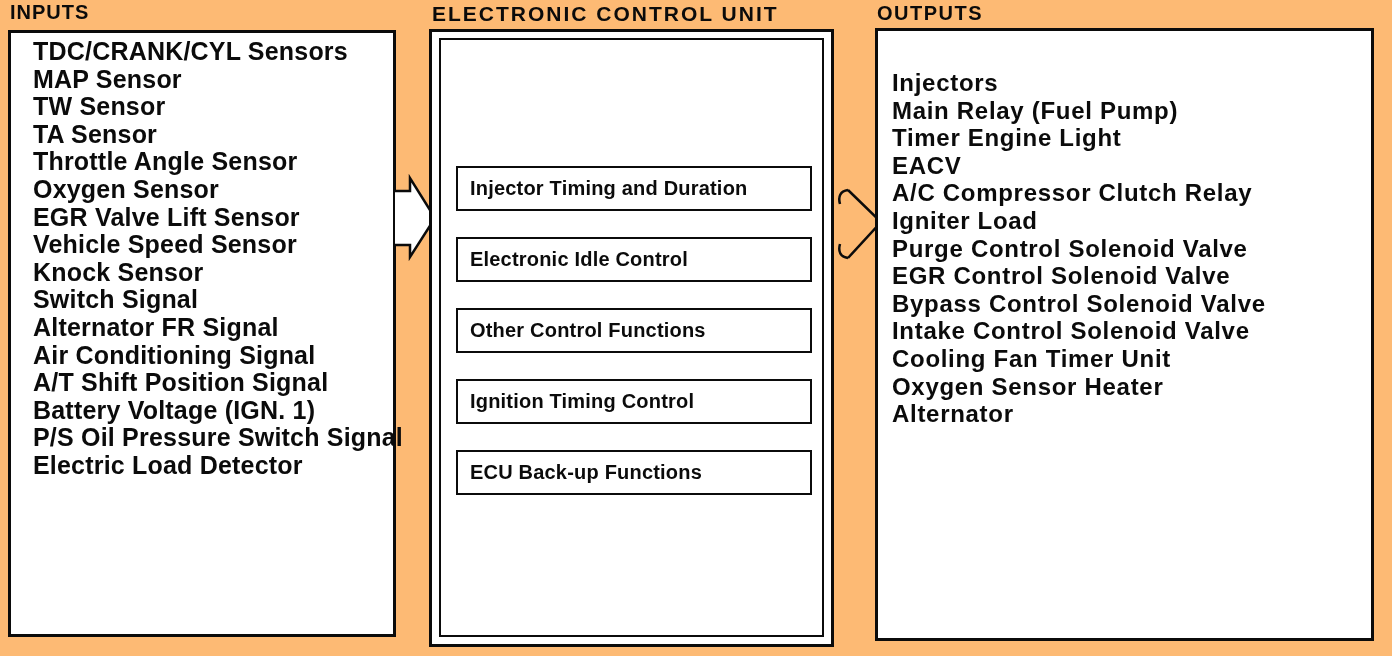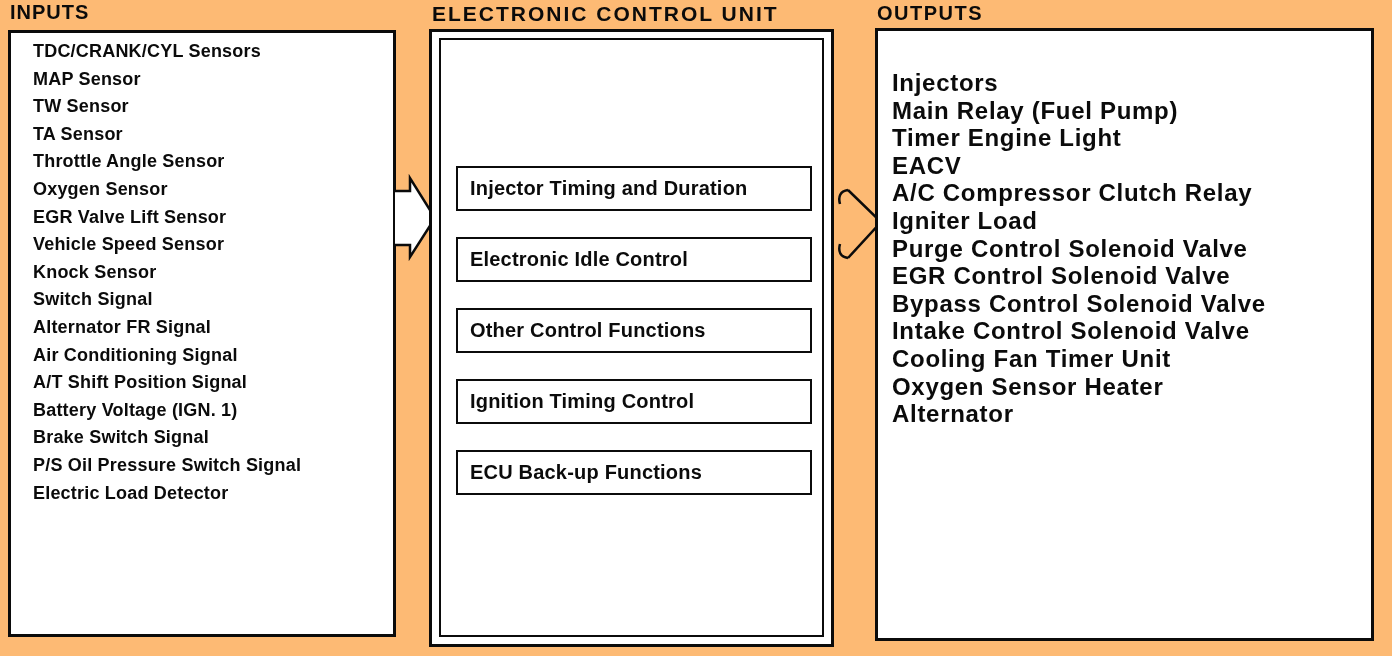--- a/index.html
+++ b/index.html
@@ -14,21 +14,21 @@
   .t-outputs { left:877px; top:2px;  letter-spacing:1.5px; }
 
   .box { position:absolute; background:#ffffff; border:3px solid #0b0b0b; box-sizing:border-box; }
   .inputs-box  { left:8px;   top:30px; width:388px; height:607px; }
   .ecu-outer   { left:429px; top:29px; width:405px; height:618px; border-width:3px; }
   .ecu-inner   { position:absolute; left:7px; top:6px; right:7px; bottom:7px;
                  border:2px solid #0b0b0b; box-sizing:border-box; }
   .outputs-box { left:875px; top:28px; width:499px; height:613px; }
 
   .list { position:absolute; white-space:nowrap; }
-  .inputs-list  { left:22px; top:5px;  font-size:18px; line-height:27.6px; letter-spacing:0.2px; }
+  .inputs-list  { left:22px; top:5px;  font-size:25px; line-height:27.6px; letter-spacing:0.2px; }
   .outputs-list { left:14px; top:38px; font-size:24px; line-height:27.6px; letter-spacing:0.7px; }
   .list-row { height:27.6px; }
 
   .fn-stack { position:absolute; left:15px; right:10px; top:0; bottom:0;
               display:flex; flex-direction:column; padding-top:126px;
               box-sizing:border-box; }
   .fn-box { flex:0 0 auto; height:45px; margin-bottom:26px;
             border:2.5px solid #0b0b0b; background:#fff; box-sizing:border-box;
             display:flex; align-items:center; padding-left:12px;
             font-size:20px; letter-spacing:0.2px; white-space:nowrap; }
@@ -55,21 +55,20 @@
         <div class="list-row">Throttle Angle Sensor</div>
         <div class="list-row">Oxygen Sensor</div>
         <div class="list-row">EGR Valve Lift Sensor</div>
         <div class="list-row">Vehicle Speed Sensor</div>
         <div class="list-row">Knock Sensor</div>
         <div class="list-row">Switch Signal</div>
         <div class="list-row">Alternator FR Signal</div>
         <div class="list-row">Air Conditioning Signal</div>
         <div class="list-row">A/T Shift Position Signal</div>
         <div class="list-row">Battery Voltage (IGN. 1)</div>
-        <div class="list-row">Brake Switch Signal</div>
         <div class="list-row">P/S Oil Pressure Switch Signal</div>
         <div class="list-row">Electric Load Detector</div>
       </div>
   </div>
 
   <svg class="arrow-svg a1" width="48" height="100" viewBox="0 0 48 100">
     <path d="M4,23 H19 V10 L44,50 L19,89 V77 H4" fill="#ffffff" stroke="#0b0b0b" stroke-width="2.5" stroke-linejoin="miter"></path>
   </svg>
 
   <div class="box ecu-outer">

